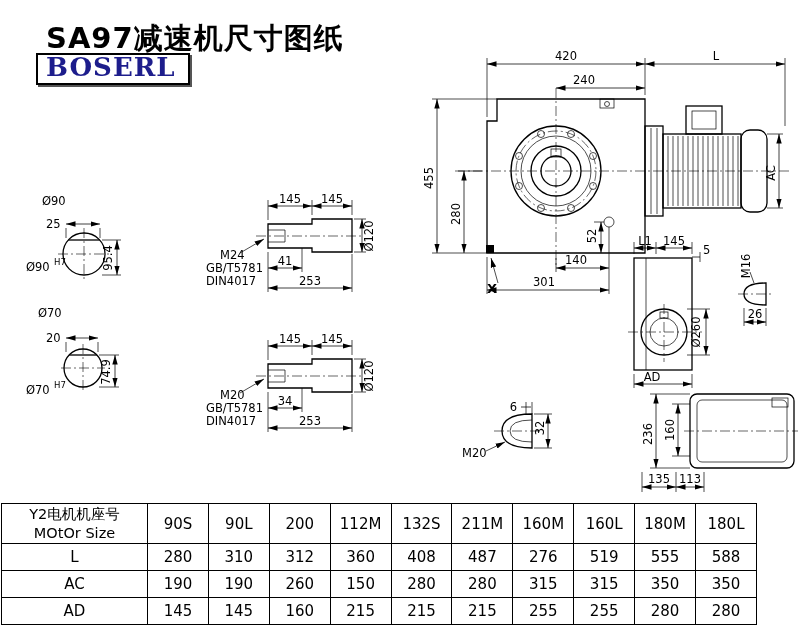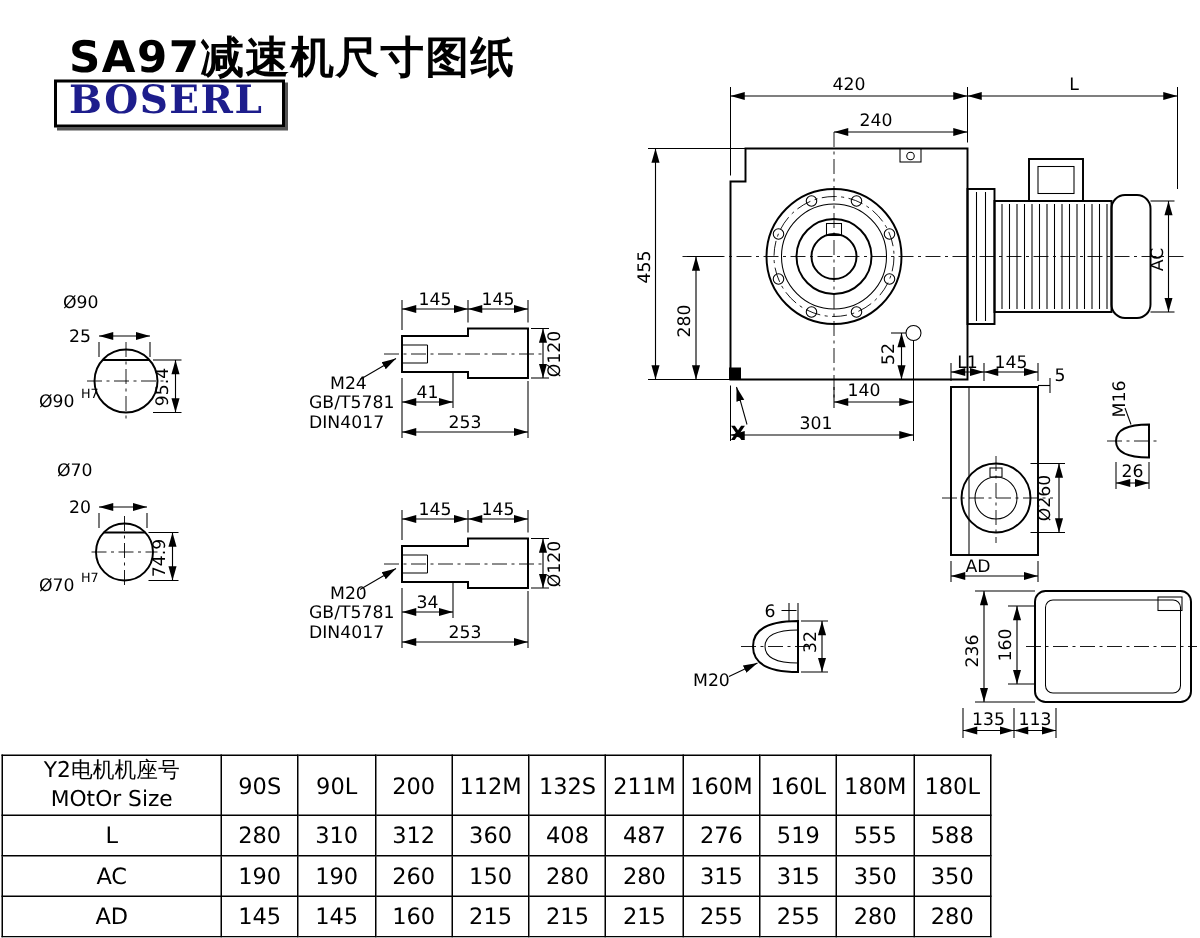--- a/index.html
+++ b/index.html
@@ -8,21 +8,21 @@
   .logo-box{position:absolute;left:36px;top:53px;height:32px;padding:1px 12px 1px 8px;border:2.5px solid #000;box-shadow:2px 2px 0 #555;display:flex;align-items:flex-end;background:#fff}
   .logo-text{font-family:"DejaVu Serif","Liberation Serif",serif;font-size:26px;font-weight:bold;color:#1d1d8c;letter-spacing:1px}
   svg.drawing{position:absolute;left:0;top:0}
   .ln{stroke:#000;stroke-width:1.3;fill:none}
   .tn{stroke:#000;stroke-width:0.7;fill:none}
   .dm{stroke:#000;stroke-width:0.75;fill:none}
   .cl{stroke:#000;stroke-width:0.6;fill:none;stroke-dasharray:10 3 2 3}
   text.lb{font-size:11.5px;fill:#000;font-family:"DejaVu Sans","Liberation Sans",sans-serif}
   text.lbs{font-size:8.5px;fill:#000}
   text.lbx{font-size:13px;font-weight:bold;fill:#000}
-  table.size-table{position:absolute;left:1px;top:503px;width:660px;border-collapse:collapse;table-layout:fixed;background:#fff;border:1.5px solid #000}
+  table.size-table{position:absolute;left:1px;top:503px;width:756px;border-collapse:collapse;table-layout:fixed;background:#fff;border:1.5px solid #000}
   table.size-table td{border:1px solid #000;text-align:center;vertical-align:middle;font-size:15px;height:27px;padding:0;overflow:hidden}
   table.size-table tr.hdr td{height:40px}
   .hc div{line-height:1.25;font-size:14.5px}
 </style>
 </head>
 <body>
 
 <h1 class="title">SA97减速机尺寸图纸</h1>
 <div class="logo-box">
   <span class="logo-text">BOSERL</span>

